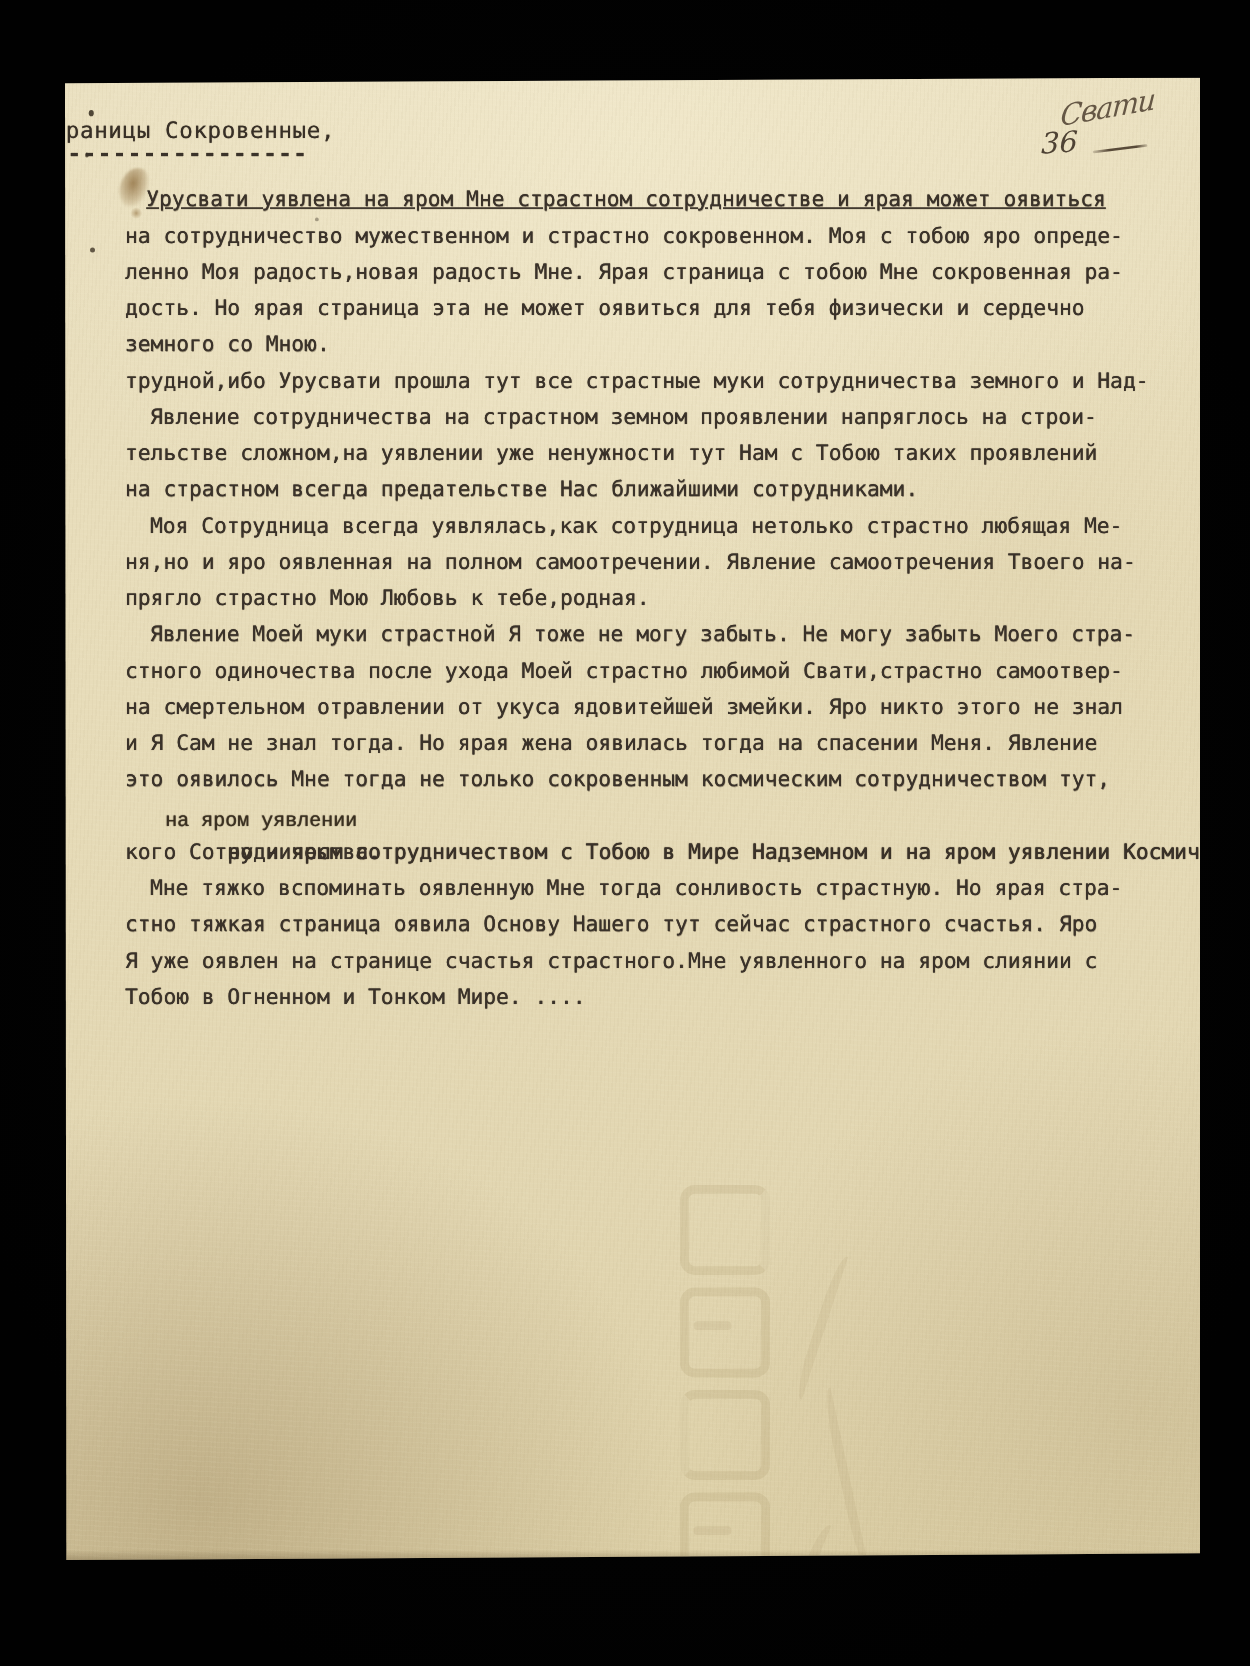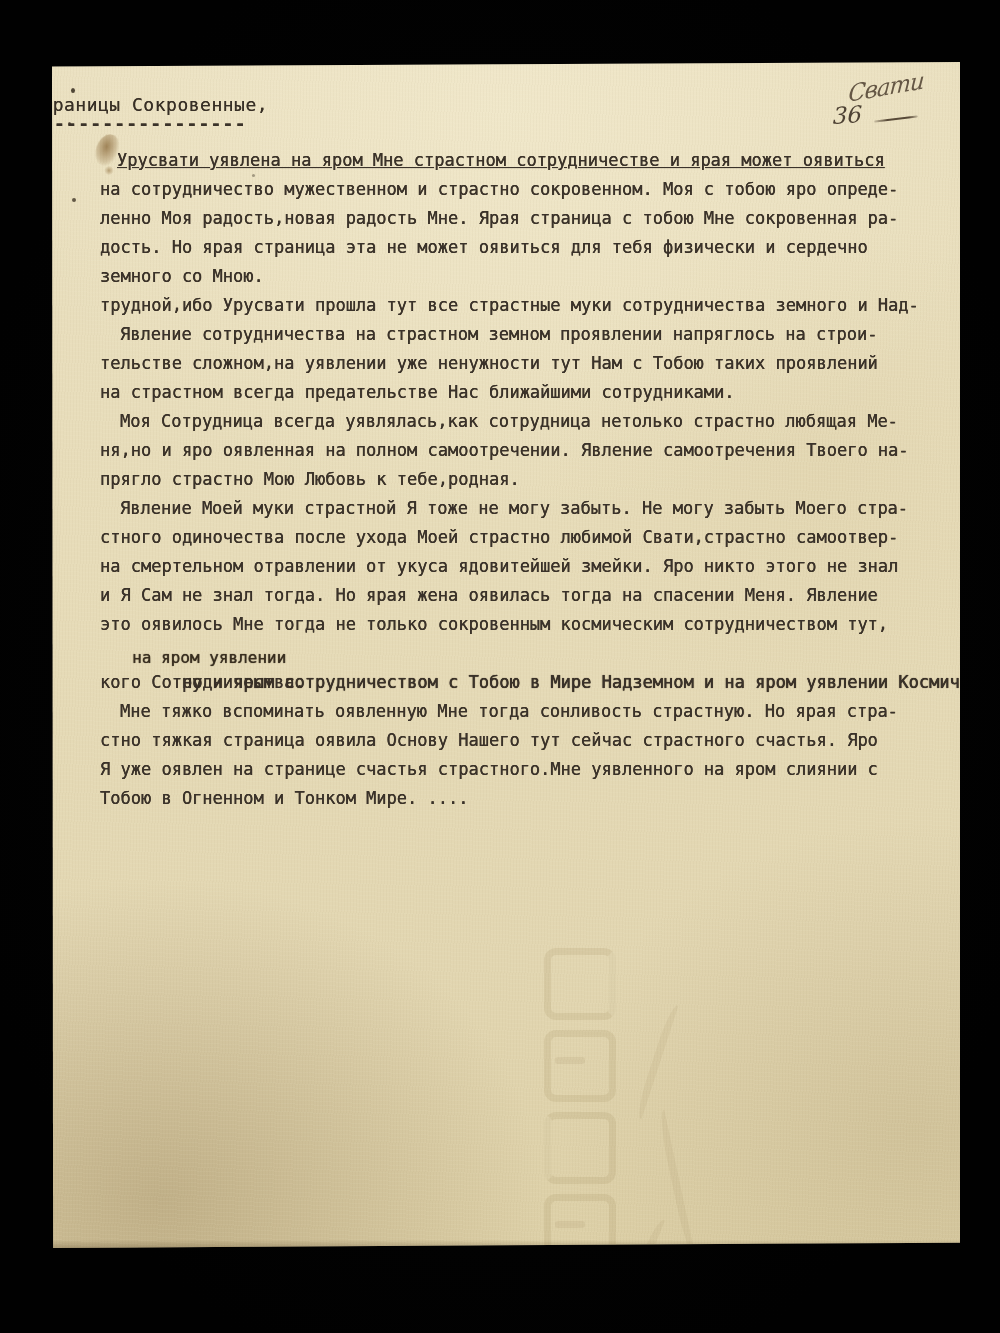--- a/index.html
+++ b/index.html
@@ -129,20 +129,21 @@
   .tline.heavy { text-shadow: 0 0 0.9px rgba(40,30,18,1), 0.4px 0 0.5px rgba(40,30,18,0.7); }
   .ghost {
     position: absolute;
     left: 32px;
     top: 4px;
     font-size: 16px;
     color: rgba(74,62,46,0.38);
     filter: blur(0.4px);
     white-space: pre;
     pointer-events: none;
+    font-family: Liberation Mono, monospace;
   }
   
   .stain-main {
     position: absolute;
     left: 44px;
     top: 72px;
     width: 22px;
     height: 32px;
     background: radial-gradient(ellipse at 45% 40%, rgba(134,100,52,0.75), rgba(134,100,52,0.25) 55%, rgba(134,100,52,0) 75%);
     border-radius: 60% 40% 55% 45%;

